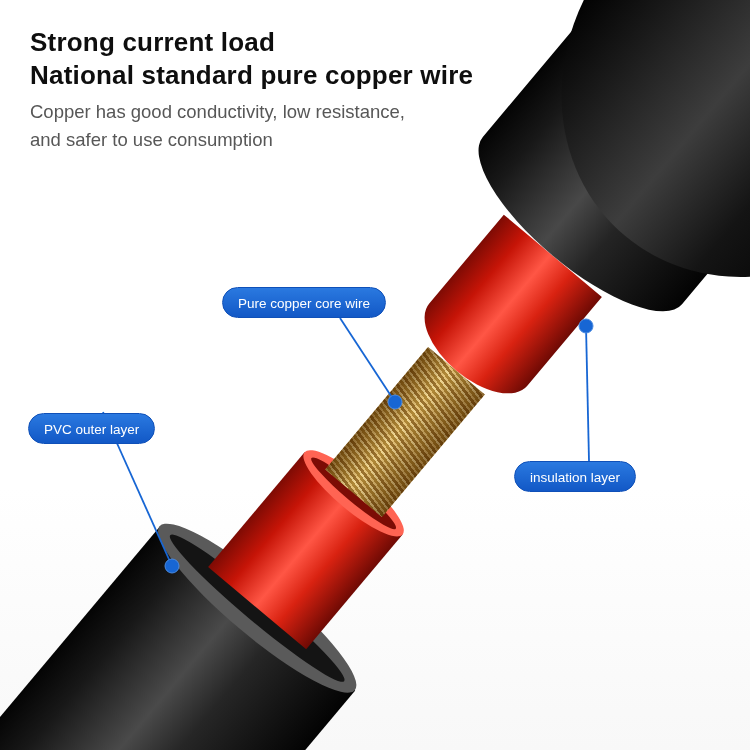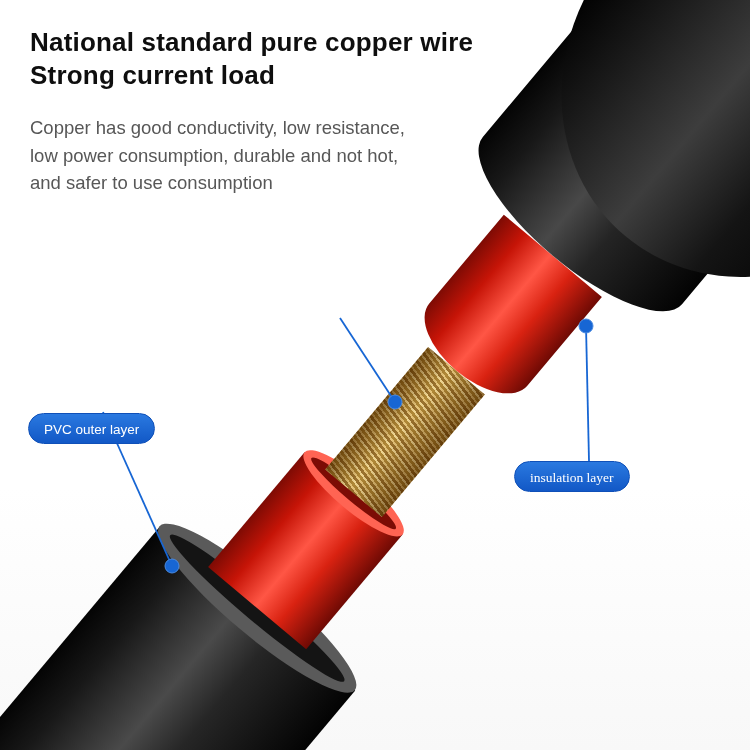--- a/index.html
+++ b/index.html
@@ -13,21 +13,21 @@
     overflow: hidden;
     background: linear-gradient(180deg, #ffffff 0%, #ffffff 65%, #f8f8f8 100%);
   }
 
   
   .header { position: absolute; left: 30px; top: 26px; z-index: 12; }
   .title-line {
     font-size: 26px; font-weight: 700; color: #0e0e0e;
     line-height: 33px; letter-spacing: .2px;
   }
-  .desc { margin-top: 22px; }
+  .desc { margin-top: 6px; }
   .desc-line {
     font-size: 18.5px; color: #575757; line-height: 27.5px;
   }
 
   
   .cable {
     position: absolute;
     left: -155px; top: 312px;
     width: 1120px; height: 240px;
     transform: rotate(-50deg);
@@ -117,33 +117,32 @@
     border: 1px solid #0f50b8;
     box-sizing: border-box;
     color: #ffffff;
     font-size: 13.5px;
     white-space: nowrap;
     z-index: 11;
     text-align: center;
   }
   .pill-copper     { left: 222px; top: 287px; }
   .pill-pvc        { left: 28px;  top: 381px; margin-top: 32px; }
-  .pill-insulation { left: 514px; top: 461px; font-family: Liberation Serif, serif; }
+  .pill-insulation { left: 514px; top: 461px; }
 </style>
 </head>
 <body>
 
 <div class="canvas">
 
   <div class="header">
+    <div class="title-line">Strong current load</div>
     <div class="title-line">National standard pure copper wire</div>
-    <div class="title-line">Strong current load</div>
     <div class="desc">
       <div class="desc-line">Copper has good conductivity, low resistance,</div>
-      <div class="desc-line">low power consumption, durable and not hot,</div>
       <div class="desc-line">and safer to use consumption</div>
     </div>
   </div>
 
   <div class="cable">
     <div class="seg seg-jacket-left"></div>
     <div class="seg seg-red-left"></div>
     <div class="seg seg-copper"></div>
     <div class="seg seg-red-right"></div>
     <div class="seg seg-jacket-right"></div>
@@ -154,16 +153,17 @@
 
   <svg class="callout-lines" width="750" height="750" viewBox="0 0 750 750">
     <line x1="340" y1="318" x2="395" y2="402"></line>
     <circle cx="395" cy="402" r="7"></circle>
     <line x1="103" y1="412" x2="172" y2="566"></line>
     <circle cx="172" cy="566" r="7"></circle>
     <line x1="589" y1="461" x2="586" y2="326"></line>
     <circle cx="586" cy="326" r="7"></circle>
   </svg>
 
+  <div class="pill pill-copper">Pure copper core wire</div>
   <div class="pill pill-pvc">PVC outer layer</div>
   <div class="pill pill-insulation">insulation layer</div>
 
 </div>
 
 </body></html>

